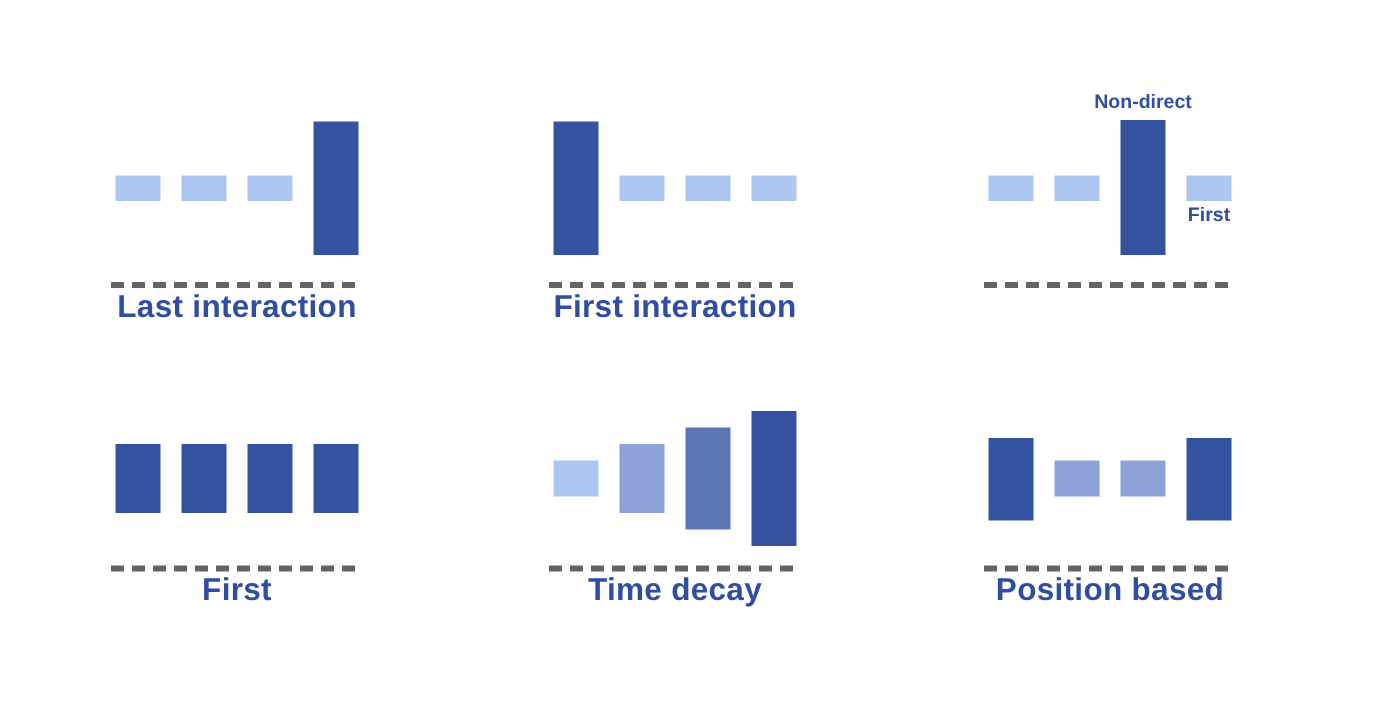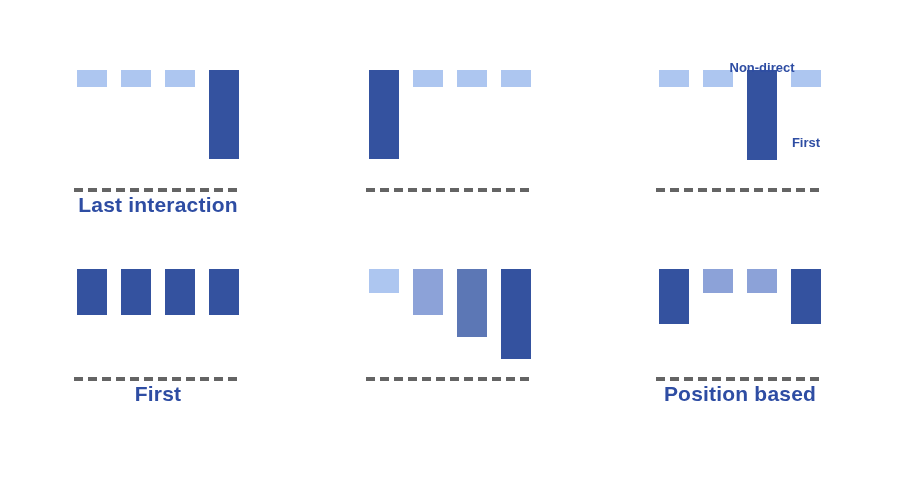--- a/index.html
+++ b/index.html
@@ -18,21 +18,21 @@
     flex-direction: column;
     align-items: center;
   }
   .row1 { top: 70px; }
   .row2 { top: 269px; }
   .col1 { left: 48px; }
   .col2 { left: 340px; }
   .col3 { left: 630px; }
   .chart {
     display: flex;
-    align-items: flex-start;
+    align-items: center;
     justify-content: center;
     gap: 14px;
     width: 100%;
     position: relative;
   }
   .row1 .chart { height: 110px; }
   .row2 .chart { height: 100px; }
   .bar { width: 30px; }
   .baseline {
     width: 168px;
@@ -74,20 +74,21 @@
 </div>
 
 <div class="panel row1 col2">
   <div class="chart">
       <div class="bar" style="height: 89px; background: rgb(52, 82, 159);"></div>
       <div class="bar" style="height: 17px; background: rgb(173, 198, 240);"></div>
       <div class="bar" style="height: 17px; background: rgb(173, 198, 240);"></div>
       <div class="bar" style="height: 17px; background: rgb(173, 198, 240);"></div>
     </div>
   <div class="baseline"></div>
+  <div class="title">First interaction</div>
 </div>
 
 <div class="panel row1 col3">
   <div class="chart">
     <span class="annotation non-direct">Non-direct</span>
     <span class="annotation direct">First</span>
   <div class="bar" style="height: 17px; background: rgb(173, 198, 240);"></div>
       <div class="bar" style="height: 17px; background: rgb(173, 198, 240);"></div>
       <div class="bar" style="height: 90px; background: rgb(52, 82, 159);"></div>
       <div class="bar" style="height: 17px; background: rgb(173, 198, 240);"></div>
@@ -107,20 +108,21 @@
 </div>
 
 <div class="panel row2 col2">
   <div class="chart">
       <div class="bar" style="height: 24px; background: rgb(173, 198, 240);"></div>
       <div class="bar" style="height: 46px; background: rgb(140, 162, 216);"></div>
       <div class="bar" style="height: 68px; background: rgb(92, 119, 181);"></div>
       <div class="bar" style="height: 90px; background: rgb(52, 82, 159);"></div>
     </div>
   <div class="baseline"></div>
+  <div class="title">Time decay</div>
 </div>
 
 <div class="panel row2 col3">
   <div class="chart">
       <div class="bar" style="height: 55px; background: rgb(52, 82, 159);"></div>
       <div class="bar" style="height: 24px; background: rgb(140, 162, 216);"></div>
       <div class="bar" style="height: 24px; background: rgb(140, 162, 216);"></div>
       <div class="bar" style="height: 55px; background: rgb(52, 82, 159);"></div>
     </div>
   <div class="baseline"></div>

